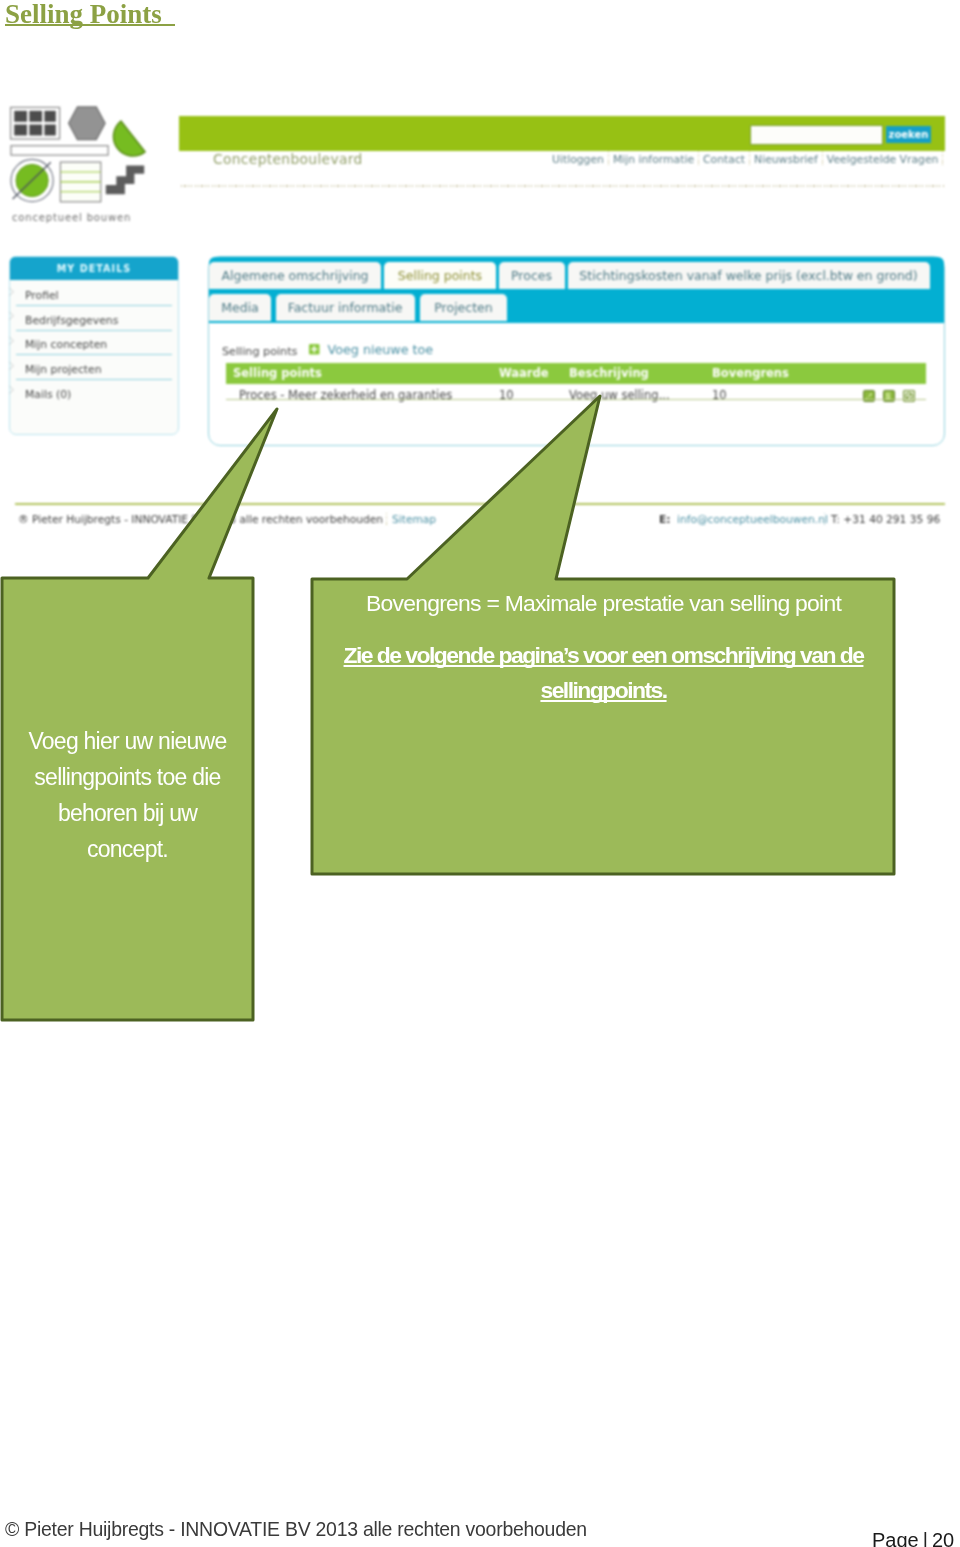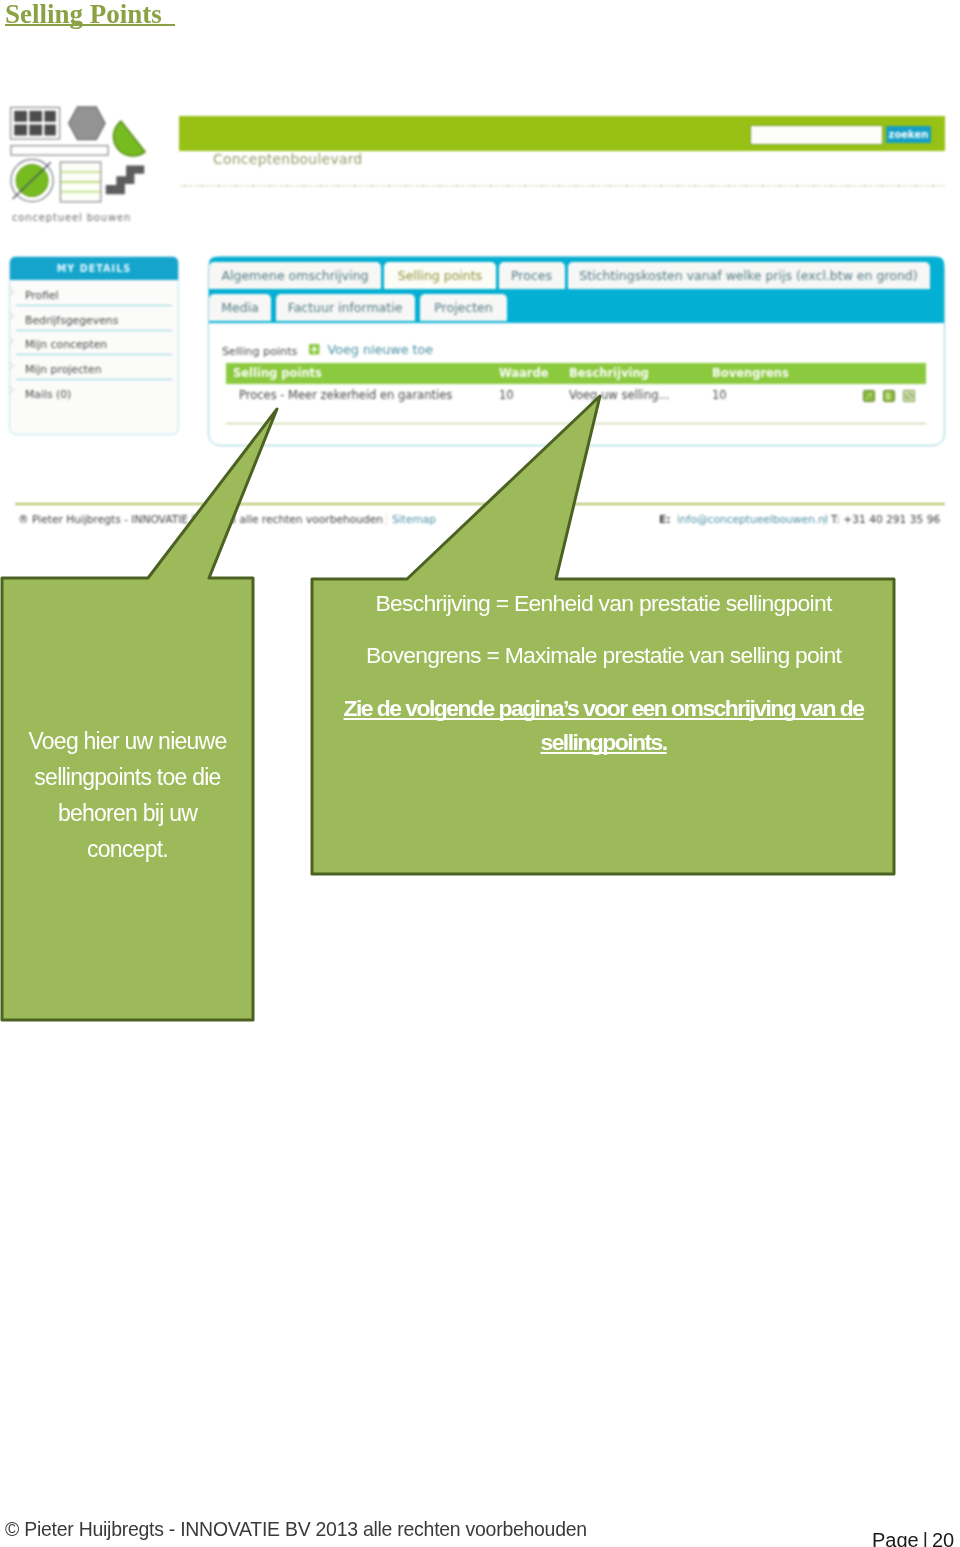--- a/index.html
+++ b/index.html
@@ -76,21 +76,21 @@
       font-size:12.5px;color:#4f7b87;line-height:27px;text-align:center;white-space:nowrap;}
   .tab.active{color:#8f9138;background:#fdfdf7;}
 
   
   #sp-label{position:absolute;left:13px;top:88px;font-size:11.2px;color:#4a4a4a;white-space:nowrap;}
   #add-icon{position:absolute;left:99.4px;top:87.3px;width:12.5px;height:10.5px;}
   #add-link{position:absolute;left:118.6px;top:85px;font-size:12.7px;color:#4a90a4;white-space:nowrap;}
 
   #tbl-head{position:absolute;left:17px;top:106px;width:700px;height:21px;background:#8bc93e;}
   #tbl-head .th{position:absolute;top:3px;font-size:11.5px;font-weight:bold;color:#ffffff;white-space:nowrap;}
-  #tbl-row{position:absolute;left:17px;top:127px;width:700px;height:40px;}
+  #tbl-row{position:absolute;left:17px;top:127px;width:700px;height:16px;}
   #tbl-row .td{position:absolute;top:4px;font-size:11.5px;color:#4a4a4a;white-space:nowrap;}
   #tbl-row .rule{position:absolute;left:0;right:0;bottom:0;height:1px;background:#b8c98b;}
   .rowicon{position:absolute;top:6px;width:12px;height:12px;}
 
   
   #shot-foot-rule{position:absolute;left:15px;top:415px;width:930px;height:1.5px;background:#b3c45f;}
   #foot-left{position:absolute;left:18px;top:425px;font-size:10.65px;color:#3f3f3f;white-space:nowrap;}
   #foot-sitemap{position:absolute;left:392px;top:425px;font-size:10.65px;color:#4a90a4;white-space:nowrap;}
   #foot-sitemap-sep{position:absolute;left:386px;top:425px;width:1px;height:12px;
       background:repeating-linear-gradient(to bottom,#cfc8a0 0 1.2px,transparent 1.2px 2.6px);}
@@ -151,20 +151,23 @@
       <polygon points="116.1,59.4 134.2,59.4 134.2,67.8 124.4,67.8 124.4,78.0 114.9,78.0 114.9,88.3 95.8,88.3 95.8,79.0 106.3,79.0 106.3,70.2 116.1,70.2" fill="#5d5d5d"></polygon>
     </svg>
     <div id="logo-caption">conceptueel bouwen</div>
 
     <div id="topbar">
       <div id="search-input"></div>
       <div id="search-btn">zoeken</div>
     </div>
 
     <div id="brand">Conceptenboulevard</div>
+    <div id="topnav">
+      <span class="lnk">Uitloggen</span><span class="vsep"><i></i></span><span class="lnk">Mijn informatie</span><span class="vsep"><i></i></span><span class="lnk">Contact</span><span class="vsep"><i></i></span><span class="lnk">Nieuwsbrief</span><span class="vsep"><i></i></span><span class="lnk">Veelgestelde Vragen</span><span class="vsep"><i></i></span>
+    </div>
     <div id="dotrule"></div>
 
     <div id="sidebar">
       <div id="sidebar-title">MY DETAILS</div>
       <div class="sb-item" style="top:24.5px">
         <svg class="chev" viewBox="0 0 13 18">
             <path d="M0.6,0.8 L7.2,7 L0.6,13.2" fill="none" stroke="#aab3b4" stroke-width="1"></path>
           </svg>
         <span class="lbl">Profiel</span>
         <div class="rule"></div>
@@ -260,21 +263,20 @@
   <svg id="callouts" viewBox="0 0 960 1547">
     <path d="M2,578 L148,578 L277,409 L209,578 L253,578 L253,1020 L2,1020 Z" fill="#9cba59" stroke="#4c6222" stroke-width="3" stroke-linejoin="round"></path>
     <path d="M312,579 L407,579 L600,396 L556,579 L894,579 L894,874 L312,874 Z" fill="#9cba59" stroke="#4c6222" stroke-width="3" stroke-linejoin="round"></path>
   </svg>
 
   <div class="callout-text" id="callout-left-text">
     <span>Voeg hier uw nieuwe sellingpoints toe die behoren bij uw concept.</span>
   </div>
 
   <div class="callout-text" id="callout-right-text">
-    <p>Beschrijving = Eenheid van prestatie sellingpoint</p>
     <p>Bovengrens = Maximale prestatie van selling point</p>
     <p><span class="emph">Zie de volgende pagina’s voor een omschrijving van de sellingpoints.</span></p>
   </div>
 
   <div id="footer-left">© Pieter Huijbregts - INNOVATIE BV 2013 alle rechten voorbehouden</div>
   <div id="footer-right">
     <span>Page</span><span class="sep">|</span><span>20</span>
   </div>
 
 </div>

